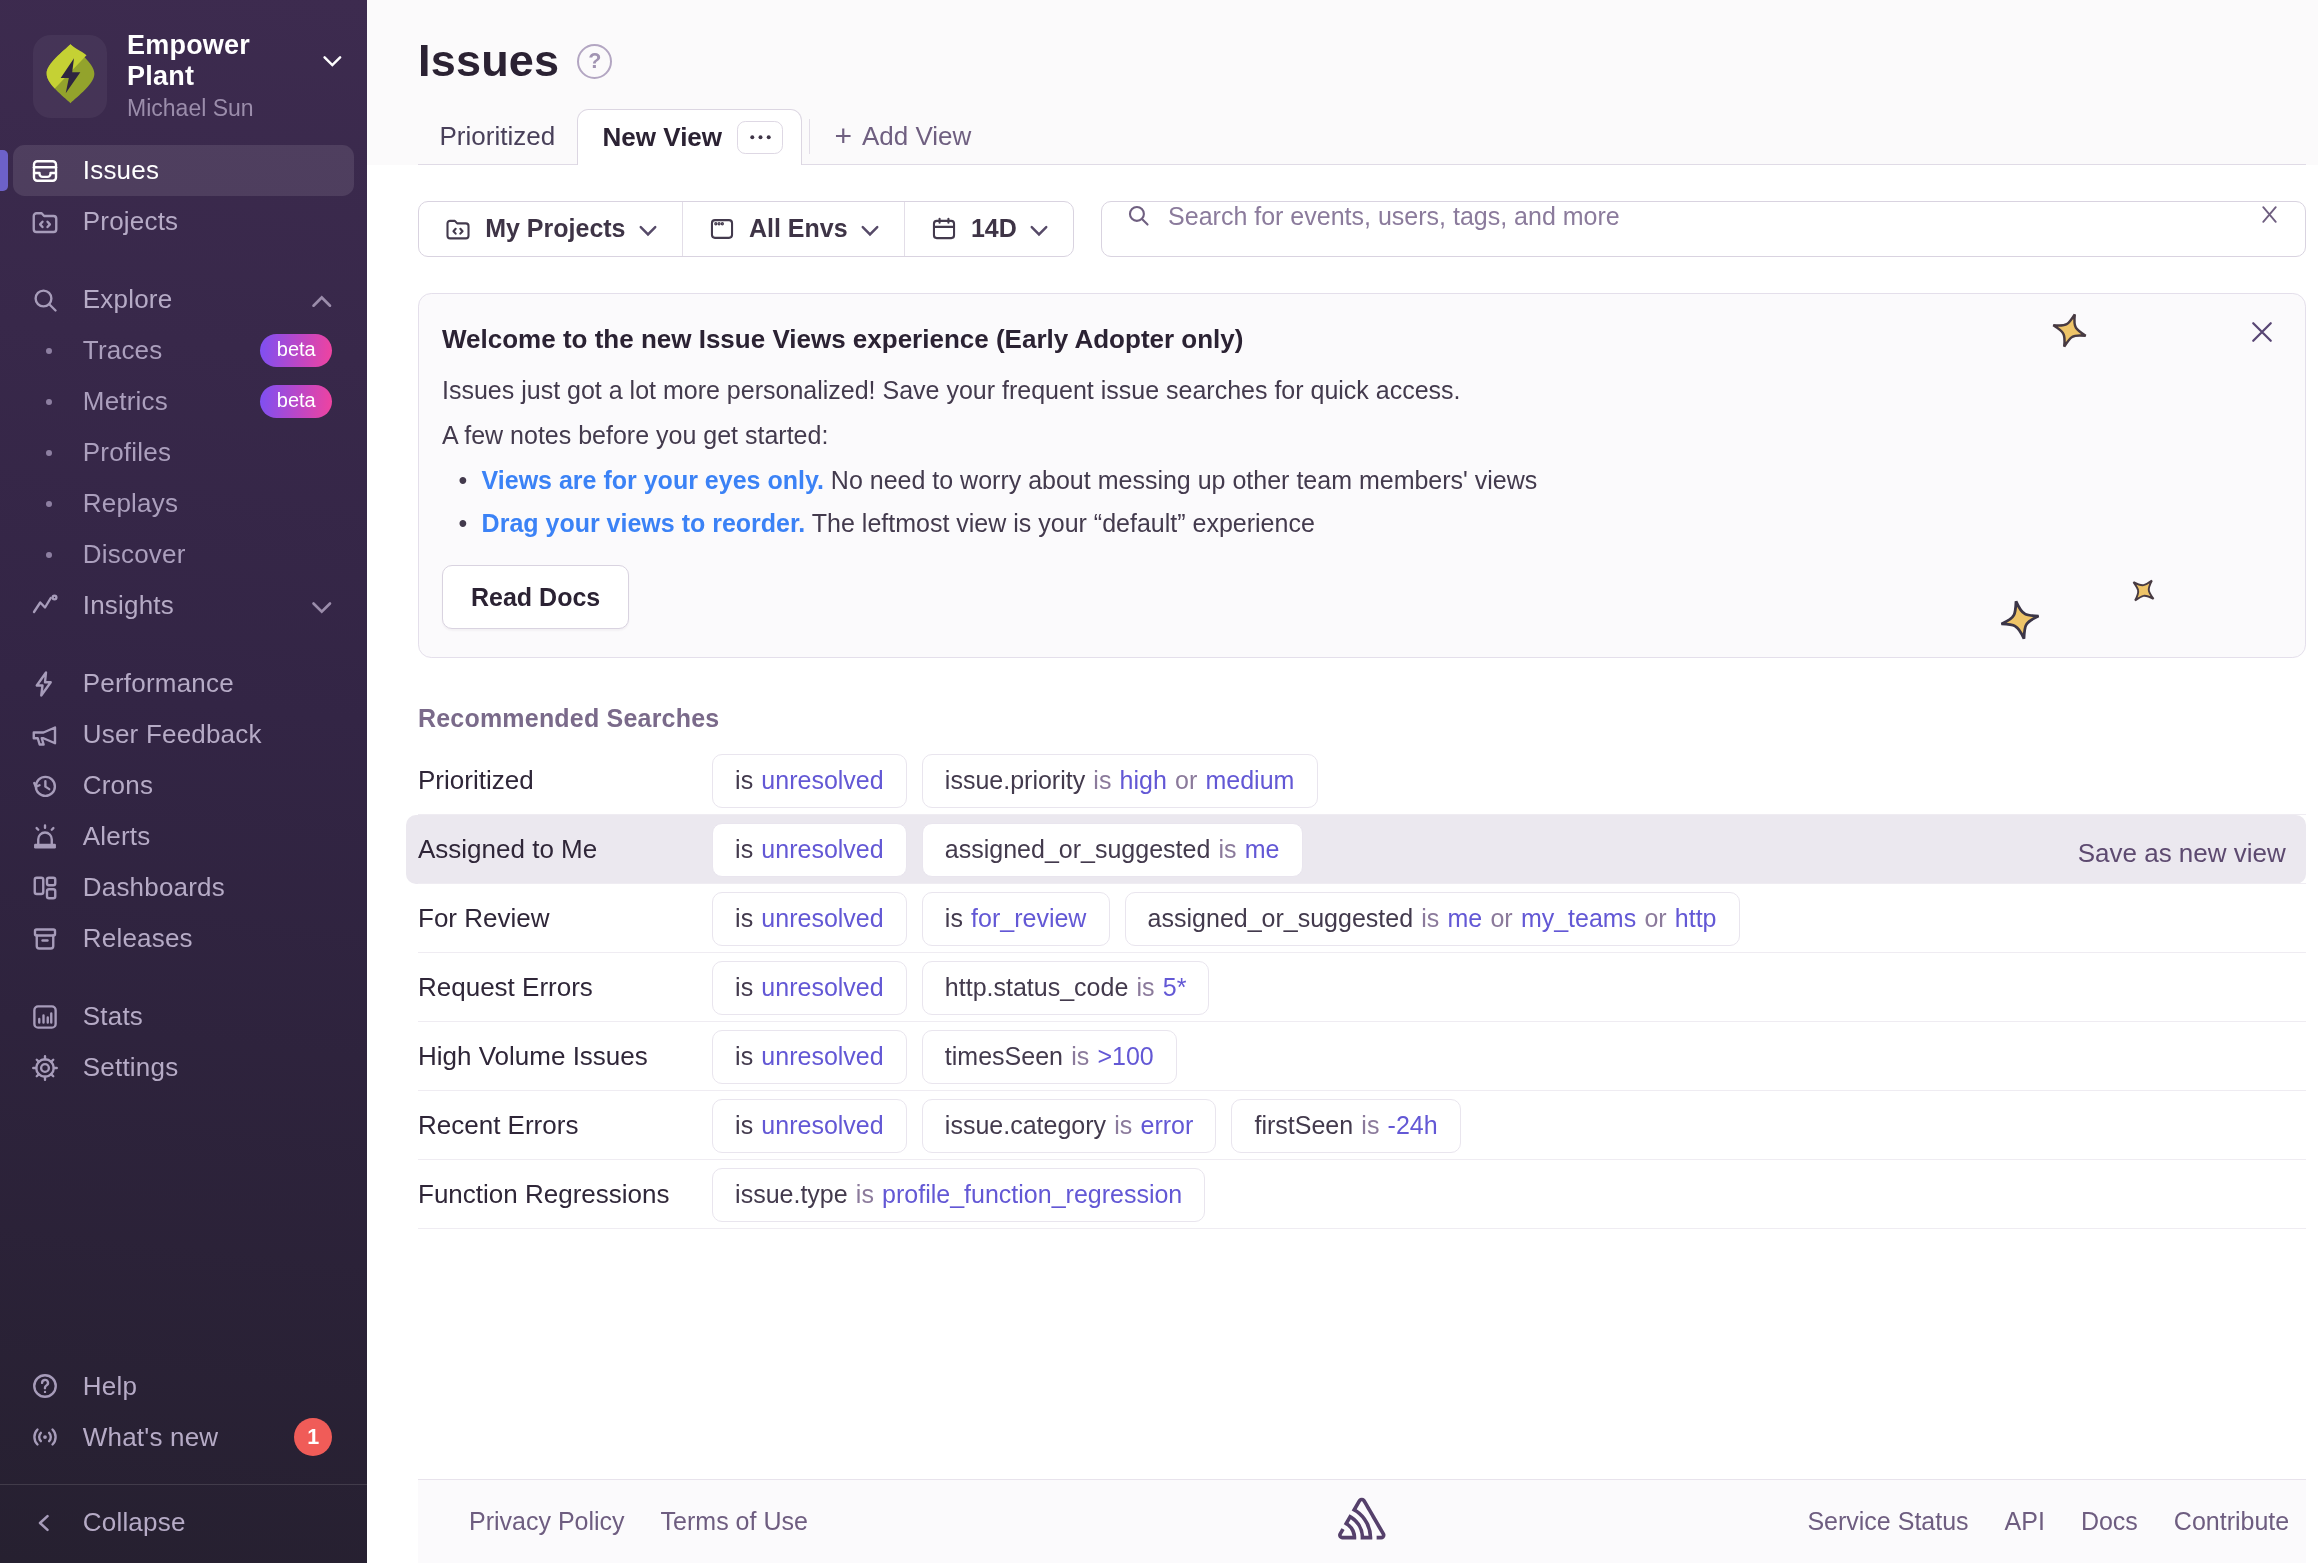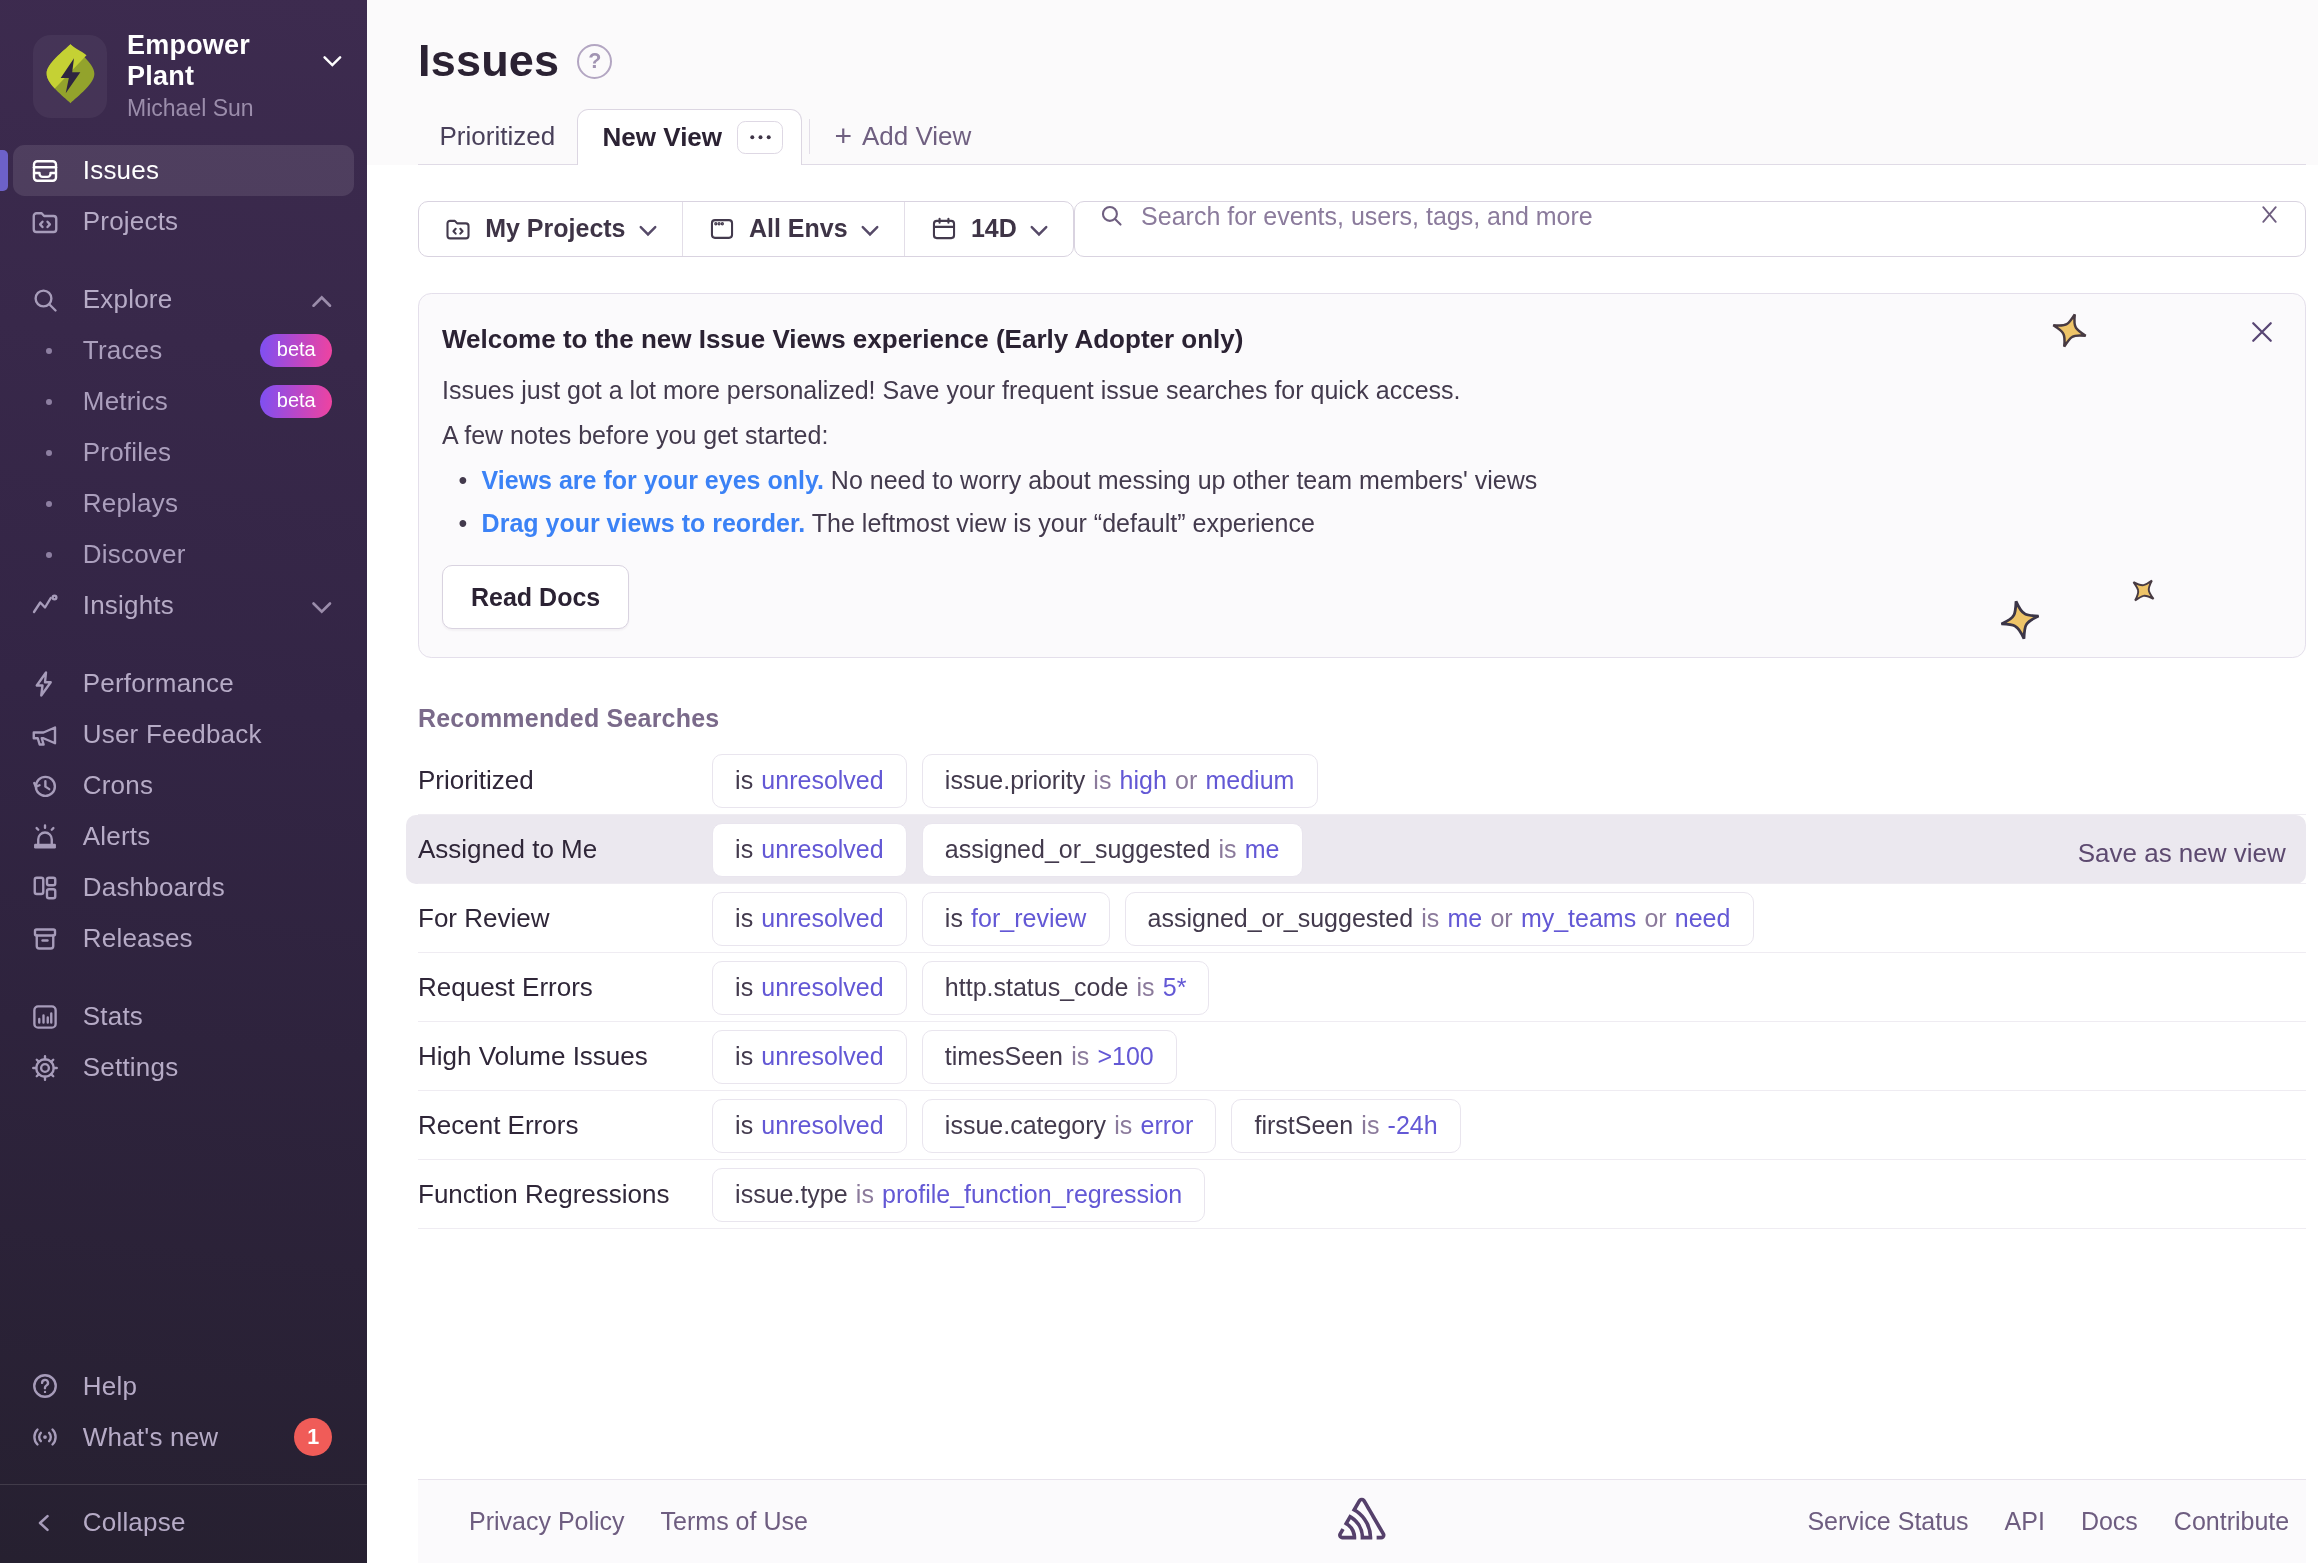--- a/index.html
+++ b/index.html
@@ -59,21 +59,21 @@
     background:#fff; border:1.2px solid #dcd6e2; border-bottom:none; border-radius:11.6px 11.6px 0 0;
     font-weight:700; color:#2b2233; margin-bottom:-1.2px; height:56px; gap:15px; padding:0 18px 0 25px;
   }
   .tab-menu-btn { width:46px; height:33px; border:1.2px solid #ded8e4; border-radius:8.3px; display:flex; align-items:center; justify-content:center; color:#3e3446; cursor:pointer; }
   .tab-menu-btn svg { width:23px; height:6.6px; }
   .tab-sep { width:1.2px; height:35px; background:#e3dee8; margin:0 6.6px 10px 6.6px; }
   .add-view { display:flex; align-items:center; gap:10px; color:#6f5f80; font-size:26px; padding:0 18px; height:55px; cursor:pointer; }
   .plus { font-size:30px; line-height:1; font-weight:400; }
   .content { flex:1; display:flex; flex-direction:column; padding:36px 13.2px 0 51px; background:#fff; }
   
-  .filter-row { display:flex; }
+  .filter-row { display:flex; gap:27px; }
   .page-filters { display:flex; height:56px; background:#fff; border:1.2px solid #d9d3e0; border-radius:10px; overflow:hidden; }
   .pf-btn { display:flex; align-items:center; gap:13.2px; padding:0 25px; font-weight:700; color:#3e3446; cursor:pointer; }
   .pf-btn + .pf-btn { border-left:1.2px solid #e3dee8; }
   .pf-btn svg { width:28px; height:28px; color:#433a4d; }
   .pf-chev svg { width:18px; height:11.6px; color:#564a68; }
   .search-bar { flex:1; height:56px; border:1.2px solid #d9d3e0; border-radius:10px; background:#fff; display:flex; align-items:flex-start; padding:0 23px; gap:16.6px; }
   .search-bar svg { width:26.5px; height:26.5px; color:#6f5f80; }
   .search-input { flex:1; border:none; outline:none; font-size:25px; color:#433a4d; font-family:inherit; background:transparent; }
   .search-input::placeholder { color:#8b7b9c; }
   .clear-x { color:#564a68; cursor:pointer; }
@@ -490,21 +490,21 @@
               <span class="seg-dark">is</span>
               <span class="seg-purple">for_review</span>
             </span>
             <span class="chip">
               <span class="seg-dark">assigned_or_suggested</span>
               <span class="seg-muted">is</span>
               <span class="seg-purple">me</span>
               <span class="seg-muted">or</span>
               <span class="seg-purple">my_teams</span>
               <span class="seg-muted">or</span>
-              <span class="seg-purple">need</span>
+              <span class="seg-purple">http</span>
             </span>
           </span>
         </div>
         <div class="srow">
           <span class="srow-label">Request Errors</span>
           <span class="chips">
             <span class="chip">
               <span class="seg-dark">is</span>
               <span class="seg-purple">unresolved</span>
             </span>

